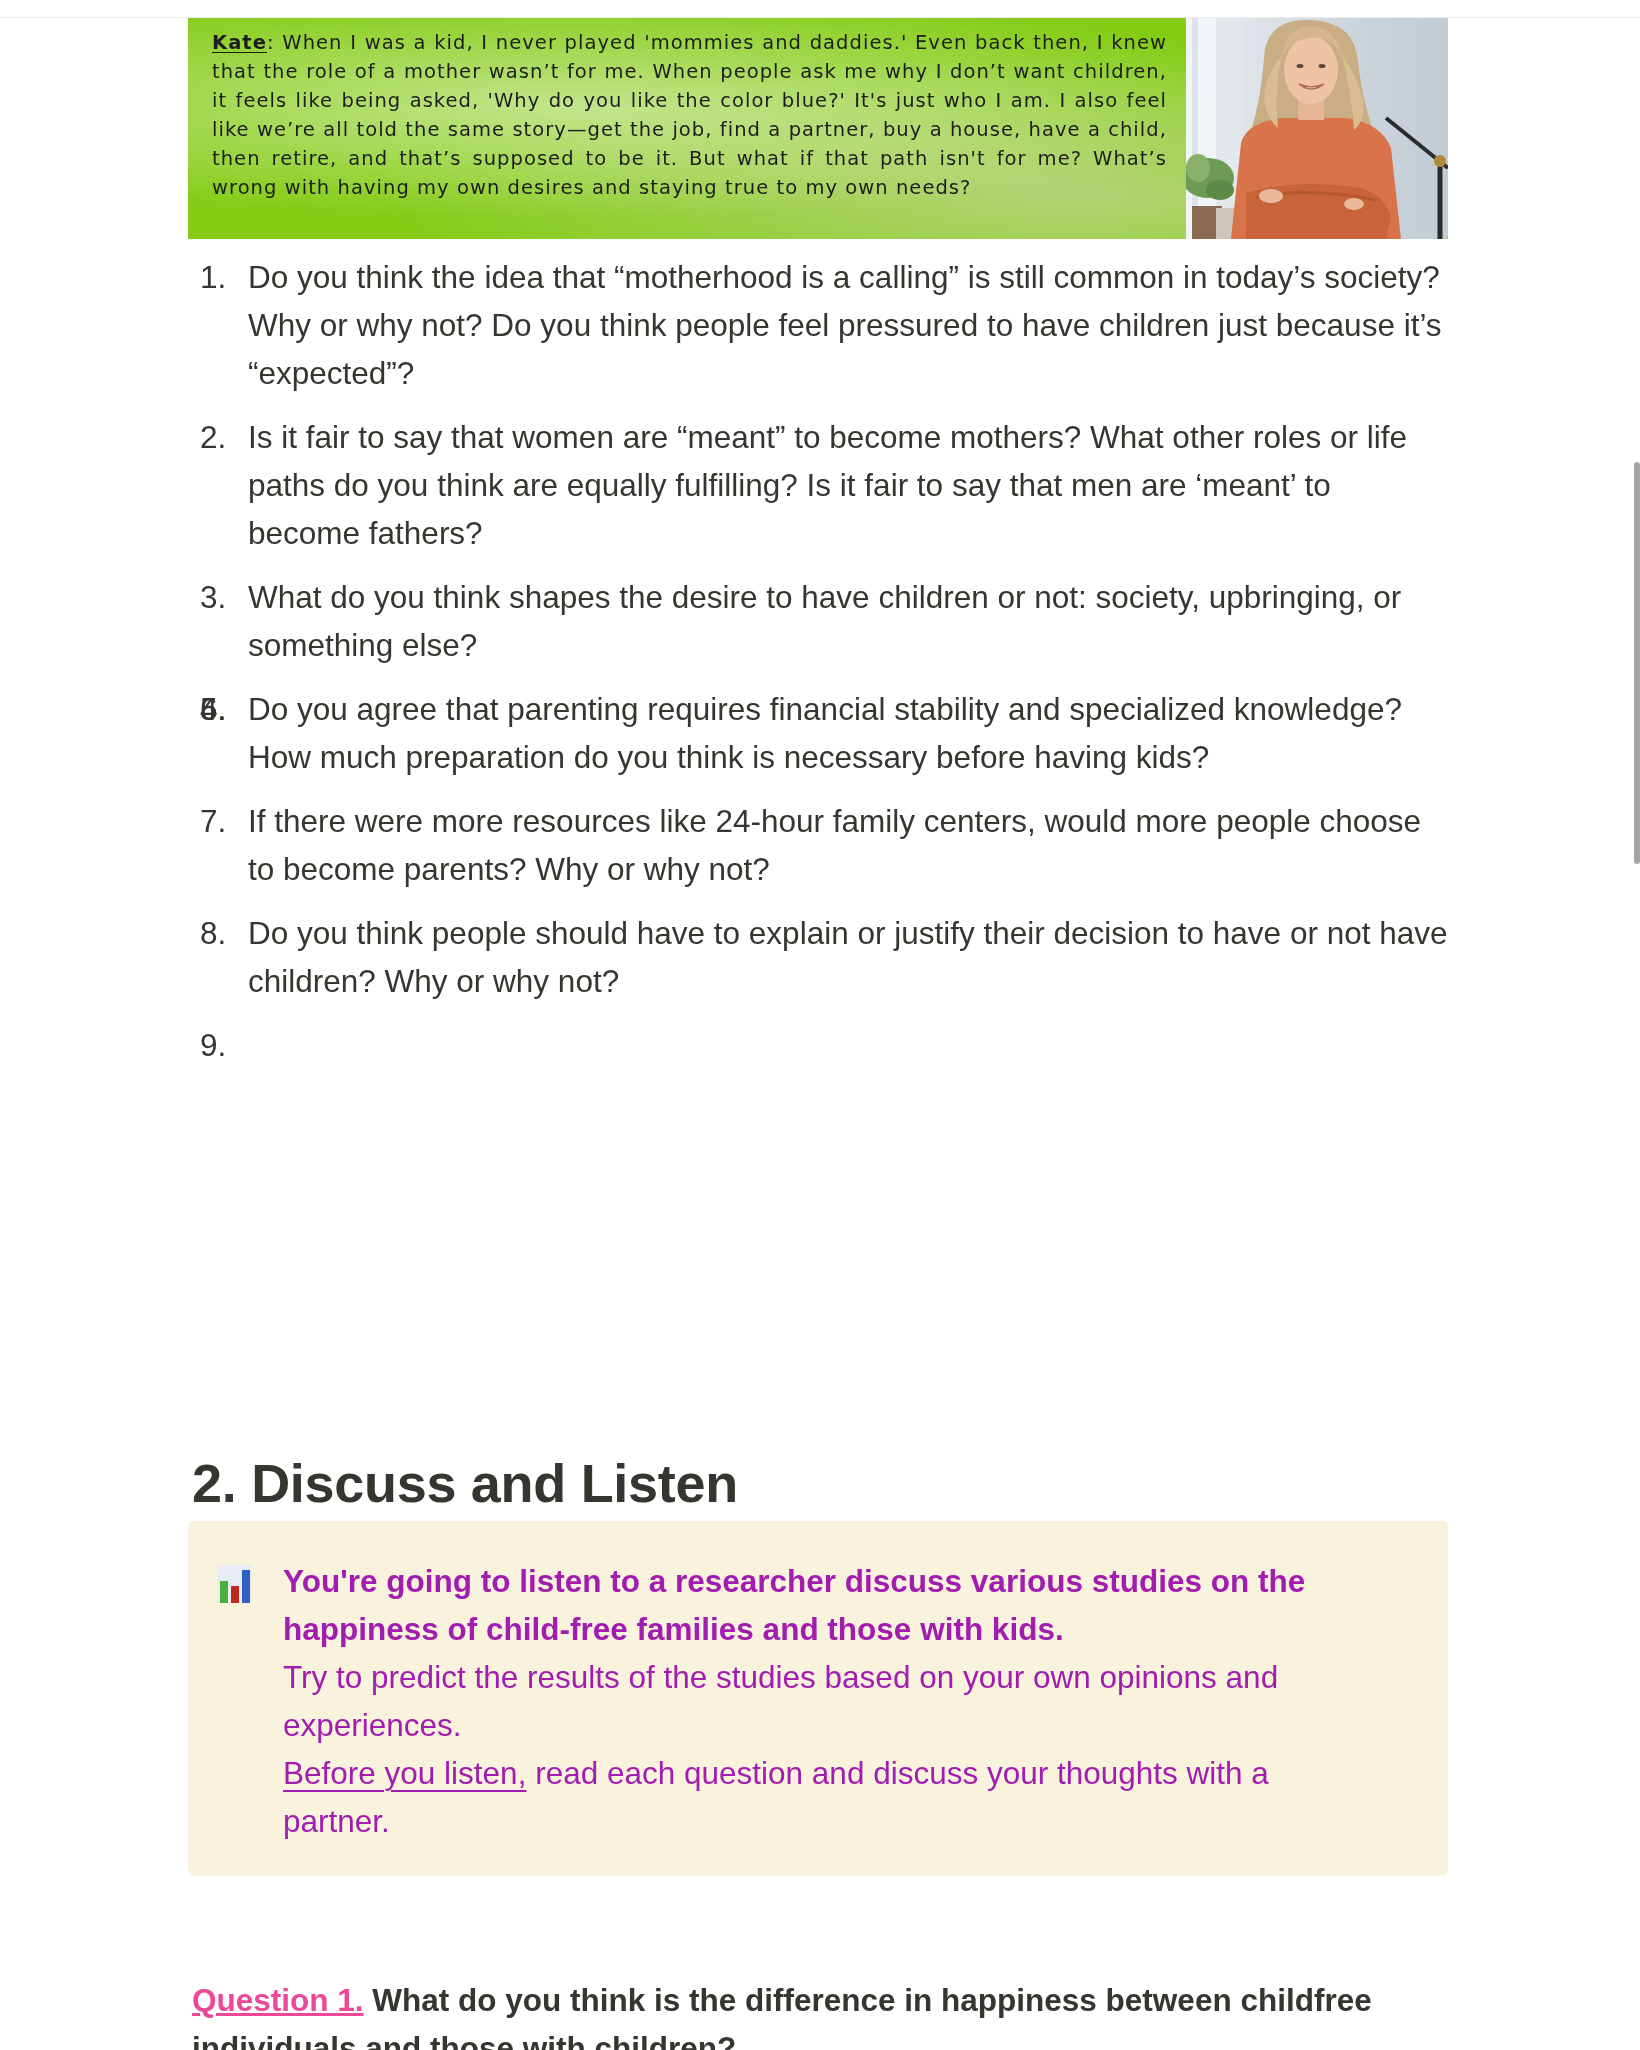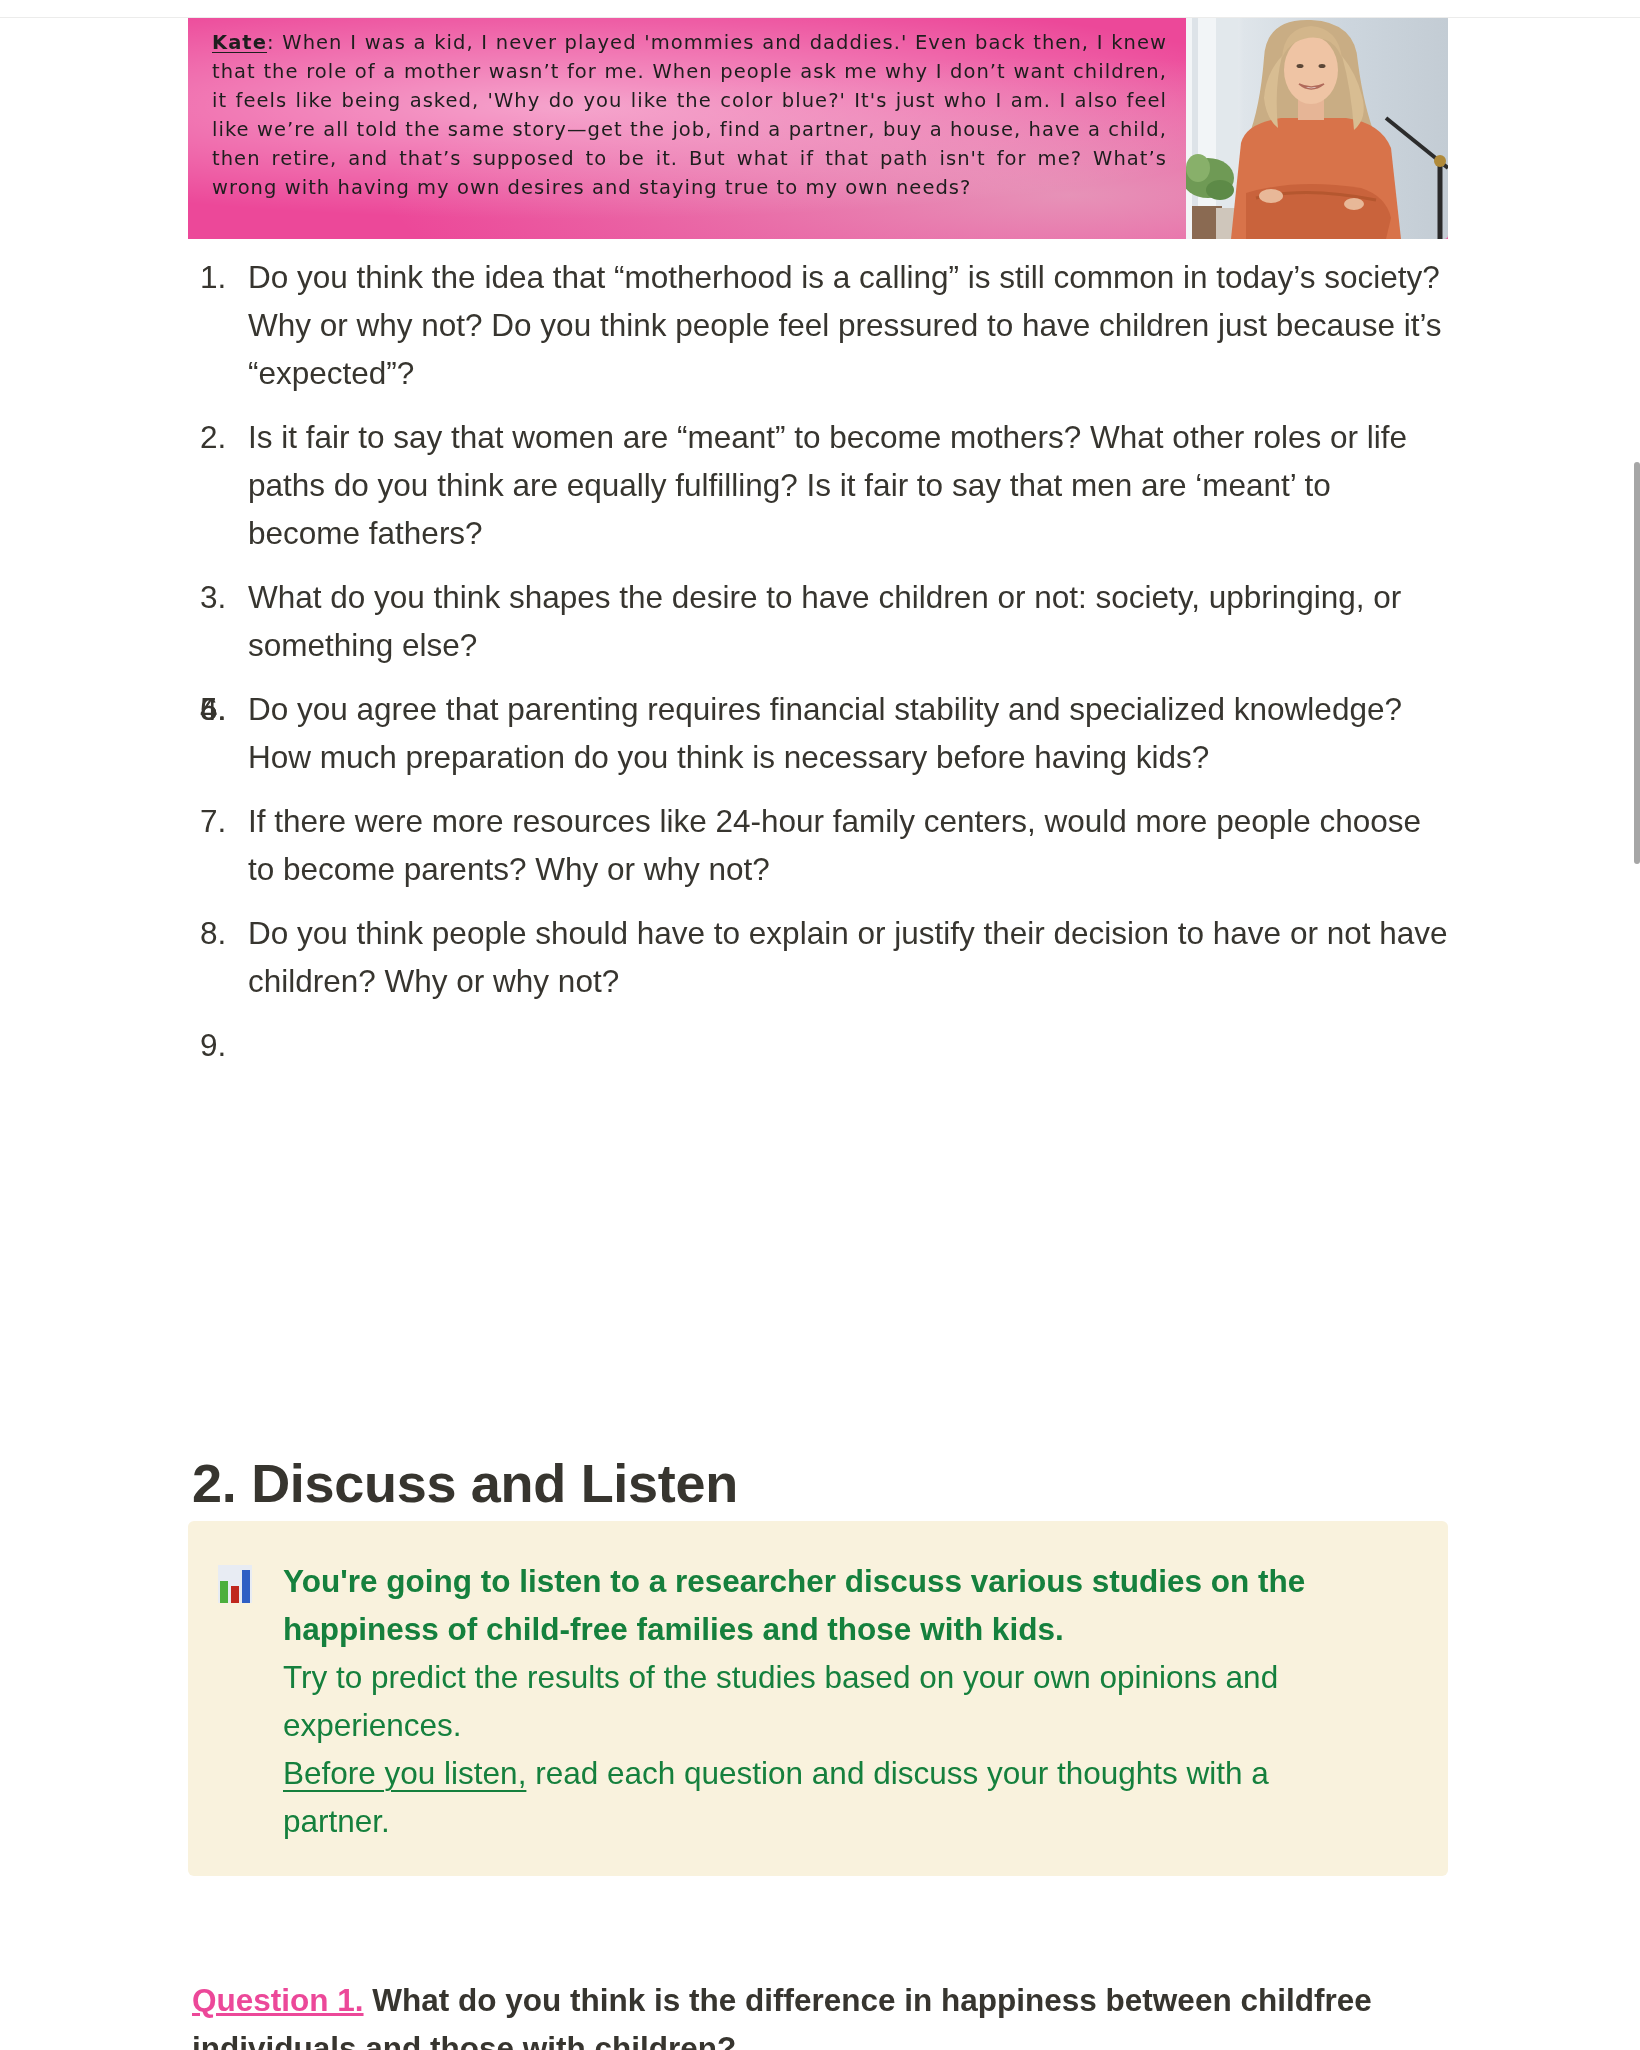--- a/index.html
+++ b/index.html
@@ -4,21 +4,21 @@
 <style>
   * { box-sizing: border-box; margin: 0; padding: 0; }
   html, body { width: 1640px; height: 2050px; overflow: hidden; background: #ffffff; }
   body { position: relative; font-family: "Liberation Sans", "DejaVu Sans", sans-serif; color: #37352f; }
 
   .topbar { position: absolute; left: 0; top: 0; width: 1640px; height: 18px; background: #ffffff; border-bottom: 1px solid #ececeb; z-index: 2; }
 
   .page { position: absolute; left: 188px; top: 18px; width: 1260px; }
 
   
-  .story-image { position: relative; width: 1260px; height: 221px; background: #ec4899; overflow: hidden; }
+  .story-image { position: relative; width: 1260px; height: 221px; background: #84cc16; overflow: hidden; }
   .story-image::before { content: ""; position: absolute; inset: 0;
     background: radial-gradient(ellipse at 30% 40%, rgba(255,255,255,0.5), transparent 60%),
                 radial-gradient(ellipse at 70% 80%, rgba(225,220,214,0.5), transparent 55%); }
   .story-text { position: absolute; left: 24px; top: 10px; width: 955px;
     font-family: "DejaVu Sans", sans-serif; font-size: 19.5px; line-height: 29px; letter-spacing: 1.05px;
     color: #1e1e1e; text-align: justify; text-align-last: left; }
   .story-text .speaker { font-weight: bold; text-decoration: underline; text-underline-offset: 3px; }
 
   .photo { position: absolute; left: 998px; top: 0; width: 262px; height: 221px; overflow: hidden;
     background: linear-gradient(90deg, #e7ecef 0%, #f4f6f7 12%, #dfe5ea 22%, #cdd6de 60%, #c3ccd4 100%);
@@ -29,21 +29,21 @@
   .qlist { list-style: none; margin-top: 14px; }
   .qlist li { position: relative; padding-left: 60px; font-size: 31.5px; line-height: 48px; color: #37352f; margin-bottom: 16px; }
   .qlist li .num { position: absolute; left: 12px; top: 0; width: 40px; text-align: left; }
 
   
   .h2 { position: absolute; left: 4px; top: 1434px; font-size: 54px; font-weight: bold; color: #37352f; letter-spacing: -0.3px; }
 
   
   .callout { position: absolute; left: 0; top: 1503px; width: 1260px; height: 355px; background: #fbf3db; background: #f9f2dd; border-radius: 6px; }
   .callout-icon { position: absolute; left: 30px; top: 44px; width: 34px; height: 38px; }
-  .callout-body { position: absolute; left: 95px; top: 36px; width: 1100px; font-size: 31.5px; line-height: 48px; color: #15803d; }
+  .callout-body { position: absolute; left: 95px; top: 36px; width: 1100px; font-size: 31.5px; line-height: 48px; color: #a21caf; }
   .callout-body .bold { font-weight: bold; display: block; }
   .callout-body .ul { text-decoration: underline; text-underline-offset: 6px; text-decoration-thickness: 2px; }
   .callout-body .line { display: block; }
 
   .q1 { position: absolute; left: 4px; top: 1958px; width: 1200px; font-size: 31.5px; line-height: 48px; font-weight: bold; color: #37352f; }
   .q1 .label { color: #ec4899; text-decoration: underline; }
 
   
   .scrollbar { position: absolute; right: 0; top: 18px; width: 14px; height: 2032px; }
   .scroll-thumb { position: absolute; left: 8px; top: 444px; width: 6px; height: 402px; background: #a6a6a6; border-radius: 3px; }

